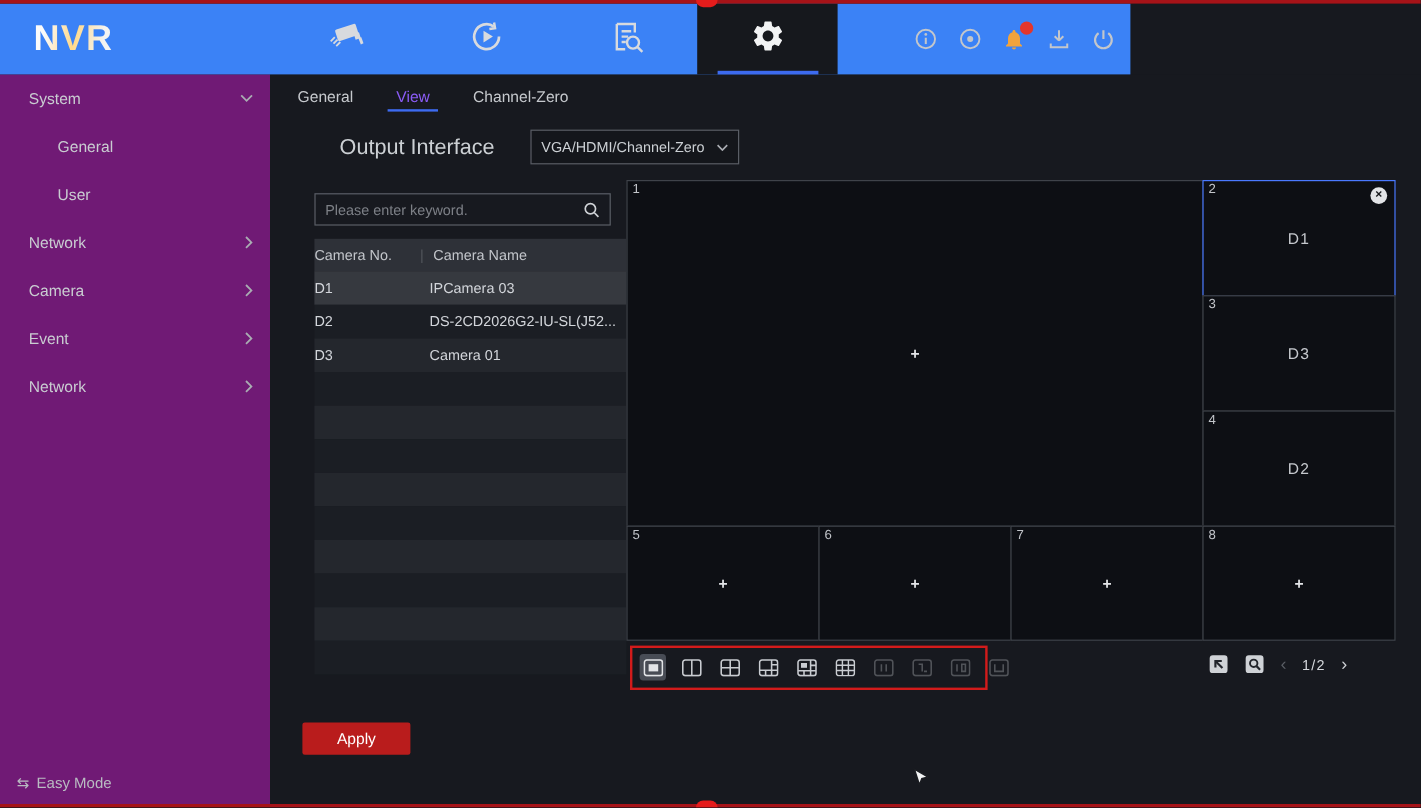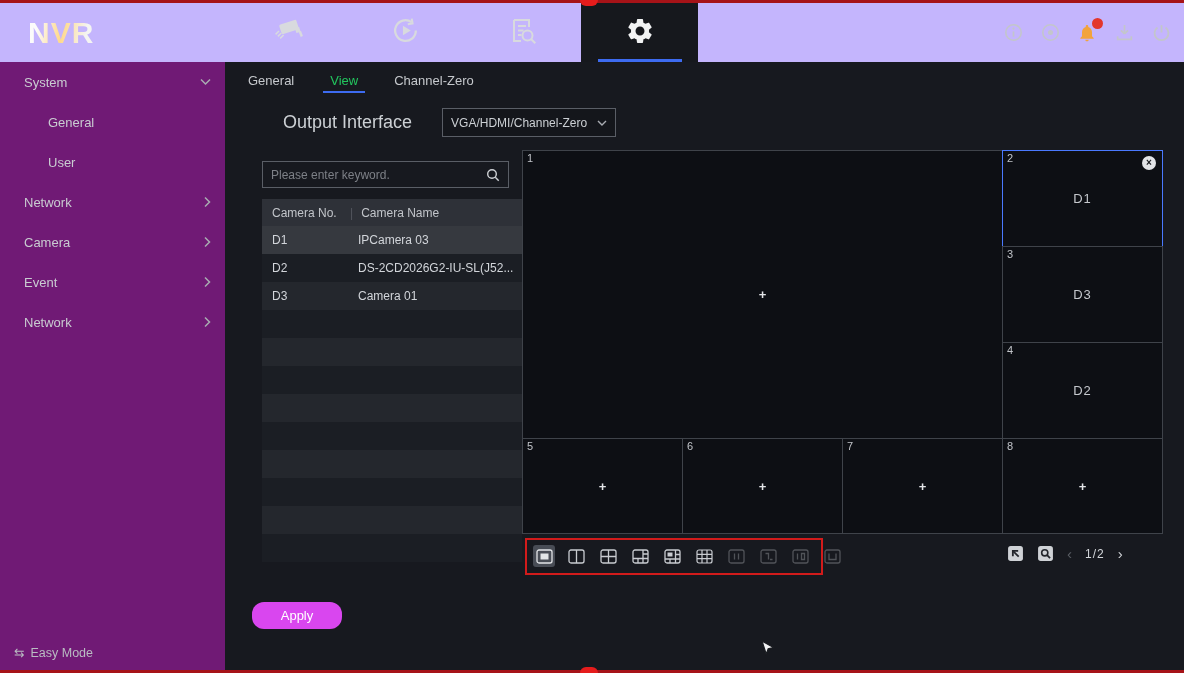--- a/index.html
+++ b/index.html
@@ -10,21 +10,21 @@
     font-family:"Liberation Sans", sans-serif;
   }
   
   .redline { position:absolute; left:0; width:1184px; height:3px; background:#a61318; z-index:60; }
   .redline.top { top:0; } .redline.bottom { bottom:0; }
   .red-bump { position:absolute; left:580px; width:18px; height:6px; background:#e51c1c; }
   .red-bump.top { top:0; border-radius:0 0 9px 9px; }
   .red-bump.bottom { bottom:0; border-radius:9px 9px 0 0; }
 
   
-  .topbar { position:absolute; top:3px; left:0; width:1184px; height:59px; background:#c4b5fd; z-index:10; }
+  .topbar { position:absolute; top:3px; left:0; width:942px; height:59px; background:#3b82f6; z-index:10; }
   .logo { position:absolute; left:28px; top:13px; font-size:30px; font-weight:bold; letter-spacing:1px;
     background:linear-gradient(100deg,#fbfbfb 15%,#ffd98a 50%,#f4f4f2 85%);
     -webkit-background-clip:text; background-clip:text; color:transparent; }
   .topnav { position:absolute; left:230px; top:0; height:59px; display:flex; }
   .navitem { width:117px; height:59px; display:flex; align-items:center; justify-content:center; position:relative; cursor:pointer; }
   .navitem.active { background:#16181d; }
   .nav-underline { position:absolute; bottom:0; left:17px; width:84px; height:3px; background:#3d6bf0; }
   .topbar-right { position:absolute; right:12px; top:0; height:59px; display:flex; align-items:center; gap:15px; }
   .tbicon { position:relative; width:22px; height:22px; display:flex; align-items:center; justify-content:center; }
   .badge { position:absolute; top:-4px; right:-5px; width:11px; height:11px; border-radius:50%; background:#e3362c; }
@@ -34,36 +34,36 @@
   .side-item { height:40px; display:flex; align-items:center; padding-left:24px; font-size:13px; color:#c9ccd1; position:relative; cursor:pointer; }
   .side-item.child { padding-left:48px; }
   .side-item.selected { background:#34383f; color:#e9ebee; }
   .side-chevron { position:absolute; right:14px; top:50%; transform:translateY(-50%); display:flex; }
   .easy-mode { position:absolute; left:14px; bottom:10px; font-size:12.5px; color:#b9bcc2; display:flex; align-items:center; gap:6px; cursor:pointer; }
 
   
   .main { position:absolute; left:225px; top:62px; width:959px; height:608px; background:#17191f; }
   .tabbar { position:absolute; left:0; top:0; width:100%; height:34px; display:flex; align-items:flex-end; padding-left:20px; gap:30px; }
   .tab { font-size:13px; color:#c6c9cd; padding:6px 3px 8px; position:relative; cursor:pointer; }
-  .tab.active { color:#22c55e; }
+  .tab.active { color:#8b5cf6; }
   .tab-underline { position:absolute; left:-4px; right:-4px; bottom:3px; height:2px; background:#3d6bf0; }
 
   .output-row { position:absolute; left:58px; top:46px; display:flex; align-items:center; }
   .output-label { font-size:18px; color:#ccd0d4; margin-right:30px; }
   .select-box { width:174px; height:29px; border:1px solid #5a5e66; background:#14161b; color:#ccd0d4;
     font-size:12px; display:flex; align-items:center; padding:0 8px; justify-content:space-between; cursor:pointer; }
 
   
   .cam-panel { position:absolute; left:37px; top:99px; width:260px; }
   .search-box { width:247px; height:27px; border:1px solid #5a5e66; display:flex; align-items:center; padding:0 8px; }
   .search-box input { flex:1; background:transparent; border:none; outline:none; color:#a9acb2; font-size:12px; font-family:"Liberation Sans",sans-serif; }
   .search-box input::placeholder { color:#7d8087; }
   .cam-table { margin-top:11px; width:260px; font-size:12px; }
   .cam-head { height:27px; background:#2e3138; color:#c2c5ca; display:flex; align-items:center; }
-  .col-no { width:88px; padding-left:10px; }
+  .col-no { width:88px; }
   .col-div { color:#53565d; }
   .col-name { padding-left:8px; }
   .row { height:28px; display:flex; align-items:center; color:#d2d5da; cursor:pointer; }
   .row.dark { background:#1b1e24; } .row.light { background:#24272d; } .row.selected { background:#36393f; }
 
   
   .grid { position:absolute; left:297px; top:88px; width:641px; height:384px; }
   .cell { position:absolute; background:#0d0f14; border:1px solid #3f434a; cursor:pointer; }
   .cell.selected { border:1px solid #4a79ff; }
   .cellnum { position:absolute; top:1px; left:4px; font-size:11px; color:#c2c5ca; }
@@ -80,21 +80,21 @@
   .lay-btn { width:22px; height:22px; display:flex; align-items:center; justify-content:center; border-radius:3px; cursor:pointer; }
   .lay-btn.active { background:#484c55; }
   .lay-btn.dim { opacity:0.32; }
   .page-controls { position:absolute; left:782px; top:483px; display:flex; align-items:center; gap:13px; }
   .pg-chevron { font-size:15px; color:#cfd2d6; cursor:pointer; line-height:1; }
   .pg-chevron.dim { color:#5a5e65; }
   .page-num { font-size:12px; color:#d4d7db; letter-spacing:1px; }
   .sq-icon { width:17px; height:17px; cursor:pointer; }
 
   
-  .apply-btn { position:absolute; left:27px; top:540px; width:90px; height:27px; background:#d946ef; border:none; border-radius:12px;
+  .apply-btn { position:absolute; left:27px; top:540px; width:90px; height:27px; background:#b91c1c; border:none; border-radius:2px;
     color:#ffffff; font-size:13px; font-family:"Liberation Sans",sans-serif; cursor:pointer; }
 
   .cursor { position:absolute; left:536px; top:578px; z-index:70; }
 </style>
 </head>
 <body>
 
 <div class="redline top">
     <span class="red-bump top"></span>
   </div>

